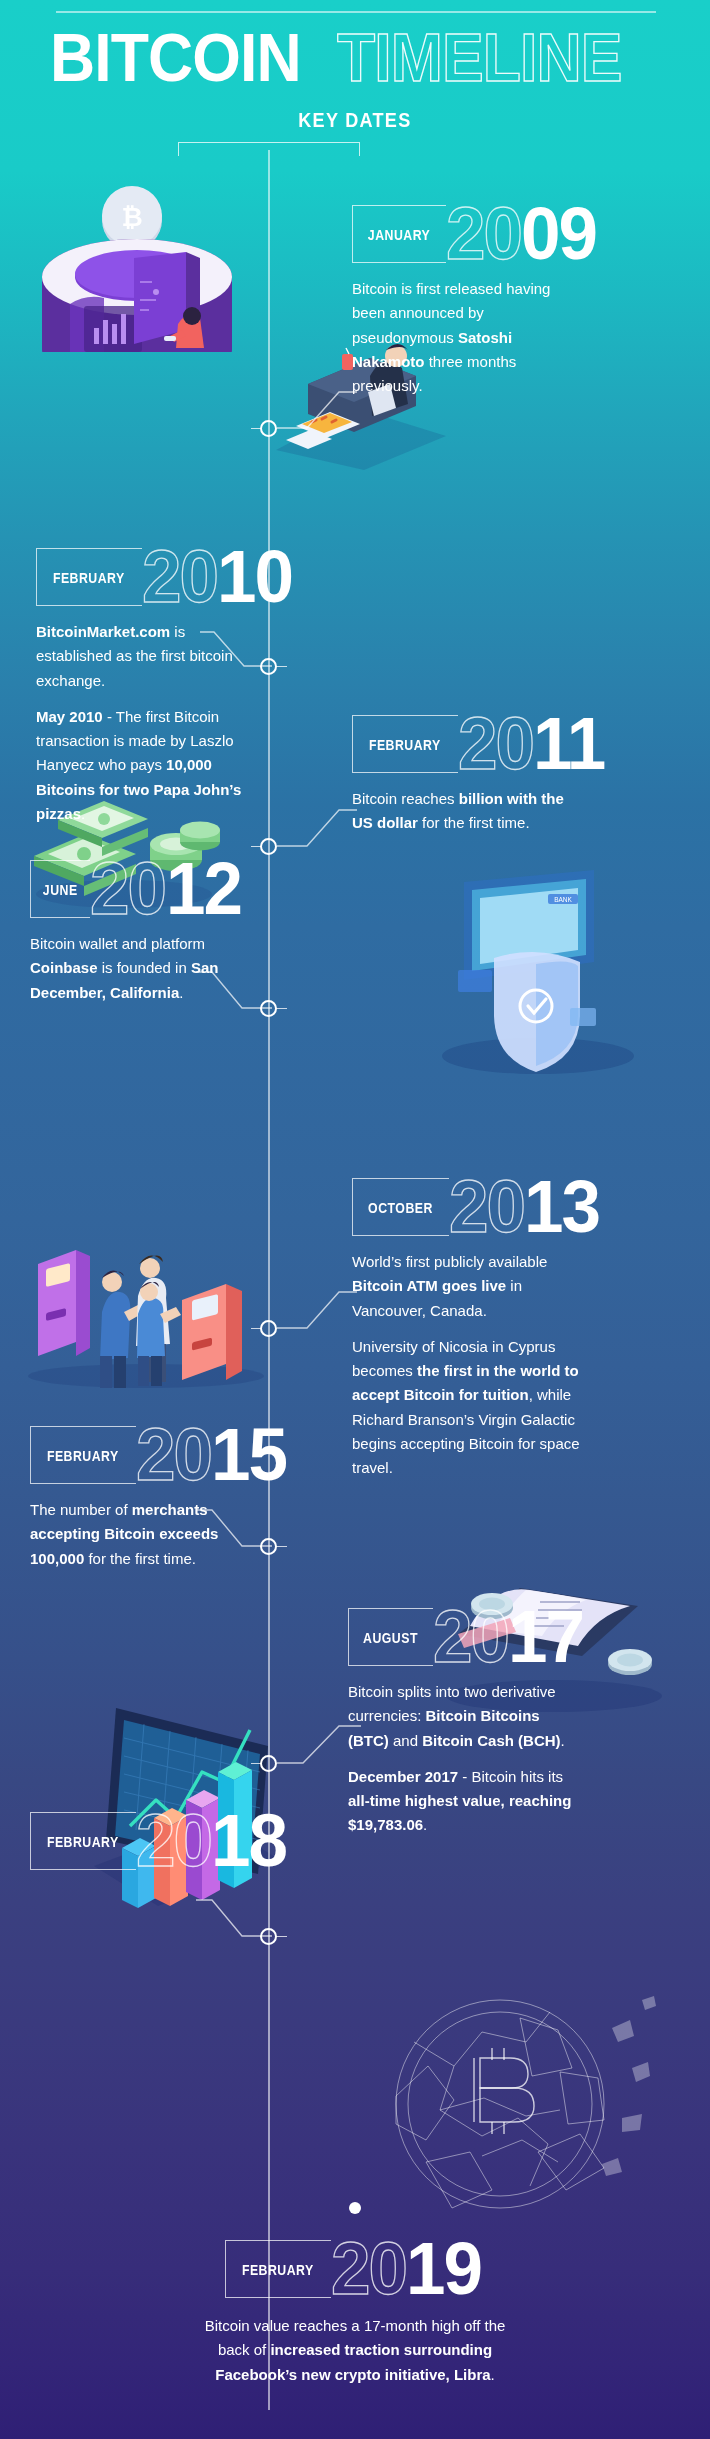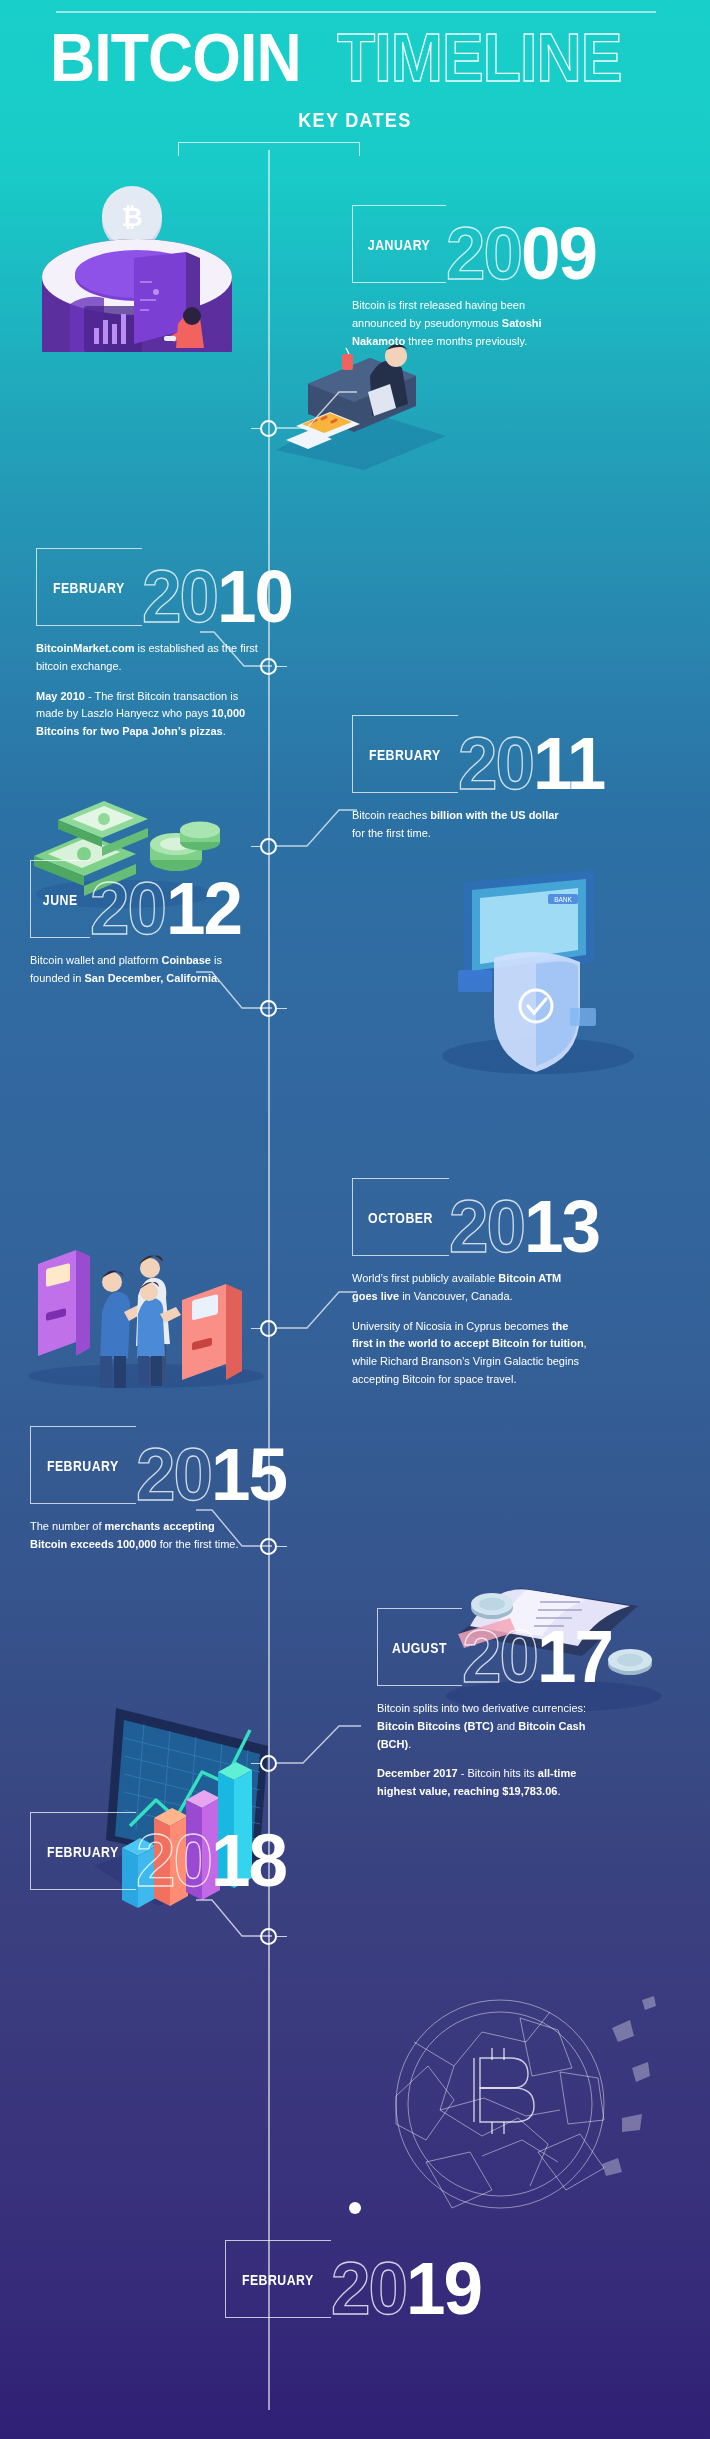--- a/index.html
+++ b/index.html
@@ -56,35 +56,35 @@
     border:2.4px solid #fff; background:transparent; left:260.2px; z-index:6; }
   .tick { position:absolute; left:251px; width:11px; height:1.6px; background:rgba(255,255,255,.75); }
 
   
   .entry { position:absolute; }
   .entry.left  { text-align:left; }
   .entry.right { text-align:left; }
 
   .yearline { display:flex; align-items:flex-end; white-space:nowrap; position:relative; }
   .month-wrap { position:relative; display:inline-flex; align-items:center; justify-content:center;
-    padding:0 9px; height:78px; }
+    padding:0 9px; height:58px; }
   .month-wrap .bracket { position:absolute; left:0; top:0; width:100%; height:100%;
     border-top:1.4px solid rgba(255,255,255,.72);
     border-bottom:1.4px solid rgba(255,255,255,.72);
     border-left:1.4px solid rgba(255,255,255,.72); }
   .month { font-family:"Liberation Sans Narrow","Liberation Sans", sans-serif;
     font-weight:700; font-size:15px; letter-spacing:.6px; color:#fff;
     transform:scaleX(.82); display:inline-block; }
   .yr { font-family:"Liberation Sans Narrow","Liberation Sans", sans-serif;
     font-weight:700; font-size:74px; line-height:.78; letter-spacing:-2px;
     display:inline-block; transform:scaleX(.96); transform-origin:left bottom; }
   .yr-20 { color:transparent; -webkit-text-stroke:1.3px rgba(255,255,255,.78); }
   .yr-dd { color:#fff; margin-left:-3px; }
 
-  .body-txt { font-size:11px; line-height:1.62; color:#fff; font-weight:400;
+  .body-txt { font-size:15px; line-height:1.62; color:#fff; font-weight:400;
     margin-top:13px; }
   .body-txt p { margin-bottom:12px; }
   .body-txt p:last-child { margin-bottom:0; }
   .body-txt b { font-weight:700; }
 
   
   .leader { position:absolute; stroke:rgba(255,255,255,.7); stroke-width:1.4; fill:none; }
 
   
   .final { position:absolute; left:0; width:710px; text-align:center; }
@@ -433,21 +433,21 @@
     <div class="body-txt" style="width:222px; margin-top:14px;">
       <p>The number of <b>merchants accepting Bitcoin exceeds 100,000</b> for the first time.</p>
     </div>
   </div>
 
   <div class="node" style="top:1755px;"></div>
   <div class="tick" style="top:1762.5px;"></div>
   <svg class="leader" style="left:277px; top:1720px;" width="84" height="48">
     <path d="M0 43 L26 43 L62 6 L84 6" stroke="rgba(255,255,255,.7)" stroke-width="1.4" fill="none"></path>
   </svg>
-  <div class="entry right" style="left:377px; top:1608px; width:330px;">
+  <div class="entry right" style="left:348px; top:1608px; width:330px;">
     <div class="yearline">
       <div class="month-wrap">
         <div class="bracket"></div>
         <span class="month">AUGUST</span>
       </div>
       <span class="yr yr-20">20</span>
         <span class="yr yr-dd">17</span>
     </div>
     <div class="body-txt" style="width:232px; margin-top:14px;">
       <p>Bitcoin splits into two derivative currencies: <b>Bitcoin Bitcoins (BTC)</b> and <b>Bitcoin Cash (BCH)</b>.</p>
@@ -475,15 +475,18 @@
 
   <div class="final" style="top:2240px;">
     <div class="yearline">
       <div class="month-wrap">
         <div class="bracket"></div>
         <span class="month">FEBRUARY</span>
       </div>
       <span class="yr yr-20">20</span>
         <span class="yr yr-dd">19</span>
     </div>
+    <div class="body-txt" style="margin-top:16px;">
+      <p>Bitcoin value reaches a 17-month high off the back of <b>increased traction surrounding Facebook’s new crypto initiative, Libra</b>.</p>
+    </div>
   </div>
 
 </div>
 
 </body></html>

